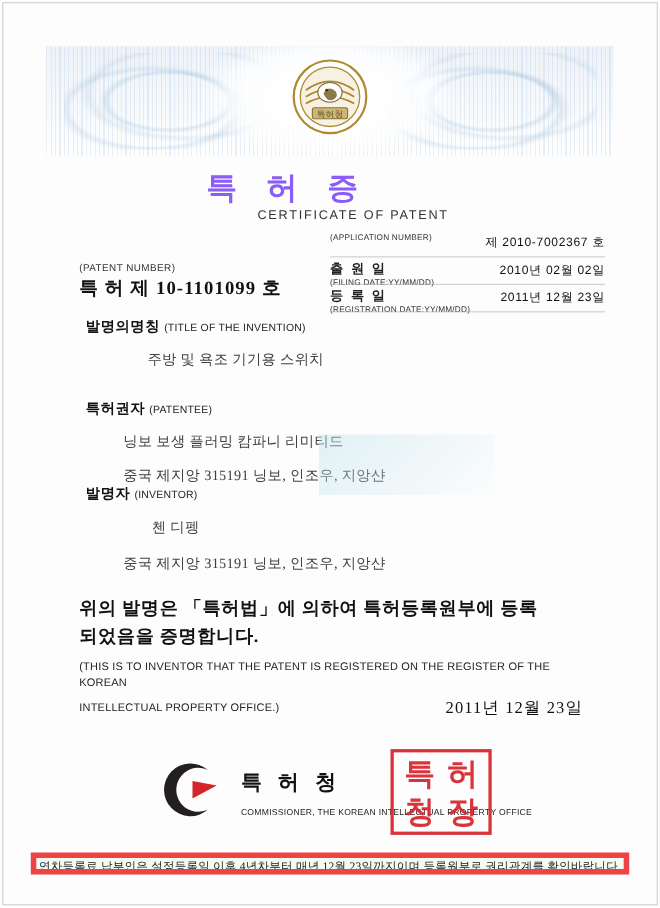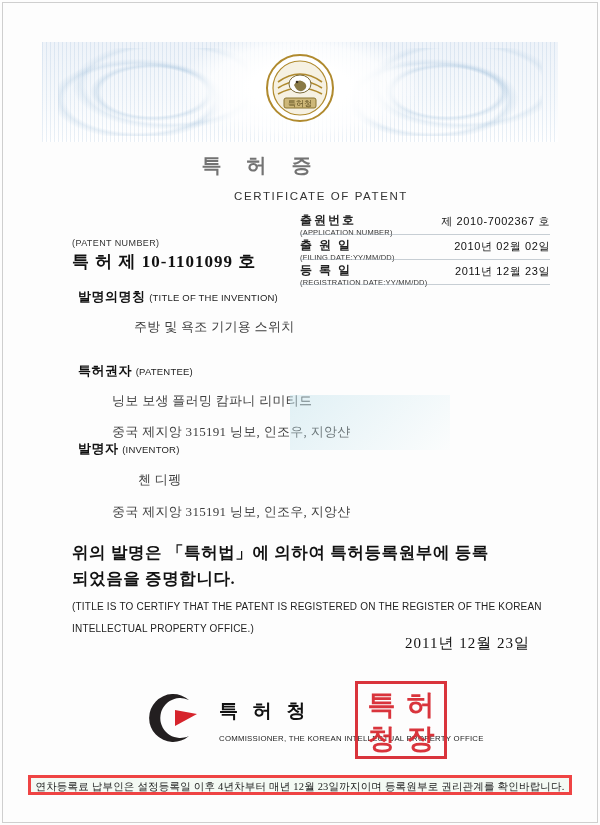--- a/index.html
+++ b/index.html
@@ -80,23 +80,23 @@
 
   
   .title-ko {
     position: absolute;
     top: 152px;
     left: 0;
     width: 523px;
     text-align: center;
     font-family: "Liberation Serif", serif;
     font-weight: bold;
-    font-size: 20px;
+    font-size: 28px;
     letter-spacing: 10px;
-    color: #737373;
+    color: #8b5cf6;
   }
   .title-en {
     position: absolute;
     top: 190px;
     left: 0;
     width: 600px;
     text-align: center;
     font-size: 11.5px;
     letter-spacing: 1.6px;
     color: #333;
@@ -301,21 +301,21 @@
     color: #d6242c;
   }
 
   
   .notice {
     position: absolute;
     left: 28px;
     top: 775px;
     width: 544px;
     height: 20px;
-    border: 3px solid #ef4444;
+    border: 5px solid #ef4444;
     background: #f4faf4;
     box-sizing: border-box;
     font-family: "Liberation Serif", serif;
     font-size: 10.5px;
     letter-spacing: .2px;
     color: #1a1a1a;
     text-align: center;
     line-height: 18px;
     white-space: nowrap;
     overflow: hidden;
@@ -361,21 +361,20 @@
   </div>
 
   <div class="title-ko">특 허 증</div>
   <div class="title-en">CERTIFICATE OF PATENT</div>
 
   <div class="pat-no-line">특 허  제 10-1101099 호</div>
   <div class="pat-no-sub">(PATENT NUMBER)</div>
 
   <div class="meta">
     <div class="meta-row">
-      <span class="meta-label-ko">출원번호</span>
       <span class="meta-label-en">(APPLICATION NUMBER)</span>
       <span class="meta-value">제 2010-7002367 호</span>
       <span class="meta-underline"></span>
     </div>
     <div class="meta-row">
       <span class="meta-label-ko">출 원 일</span>
       <span class="meta-label-en">(FILING DATE:YY/MM/DD)</span>
       <span class="meta-value">2010년  02월  02일</span>
       <span class="meta-underline"></span>
     </div>
@@ -411,21 +410,21 @@
     </div>
     <div class="sec-body l1">첸 디펭</div>
     <div class="sec-body l2">중국 제지앙 315191 닝보, 인조우, 지앙샨</div>
   </div>
 
   <div class="scan-tint"></div>
 
   <div class="certify">
     <div class="ko">위의 발명은 「특허법」에 의하여 특허등록원부에 등록</div>
     <div class="ko">되었음을 증명합니다.</div>
-    <div class="en">(TITLE IS TO CERTIFY THAT THE PATENT IS REGISTERED ON THE REGISTER OF THE KOREAN</div>
+    <div class="en">(THIS IS TO INVENTOR THAT THE PATENT IS REGISTERED ON THE REGISTER OF THE KOREAN</div>
     <div class="en">INTELLECTUAL PROPERTY OFFICE.)</div>
   </div>
 
   <div class="issue-date">2011년  12월  23일</div>
 
   <div class="office">
     <div class="kipo-logo">
       <svg viewBox="0 0 62 56" width="62" height="56" aria-hidden="true">
         <path d="M44 10 A24 24 0 1 0 44 46 A20 20 0 1 1 44 10 Z" fill="#231f20"></path>
         <path d="M30 20 L52 24 L30 36 Z" fill="#d6242c"></path>

